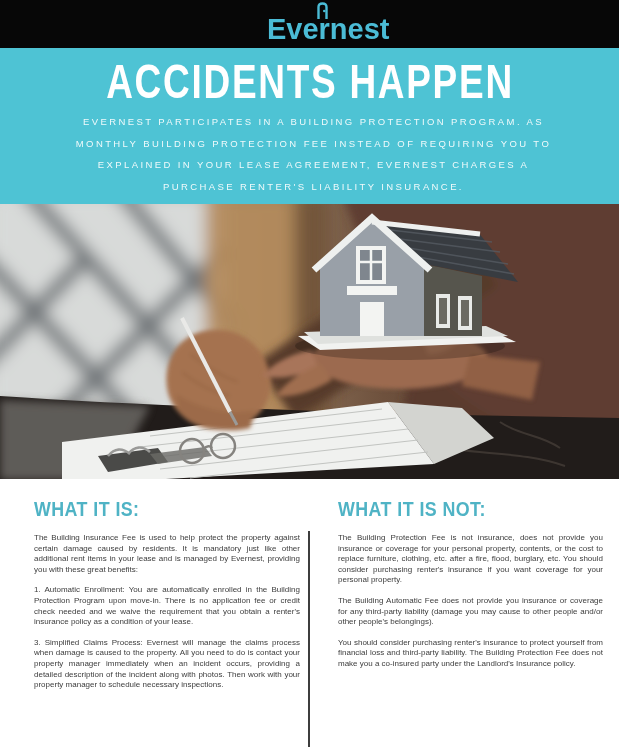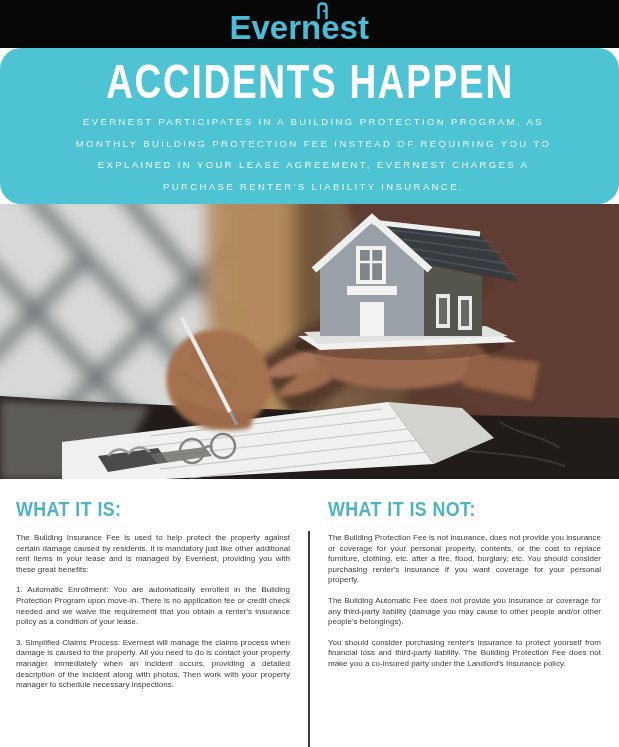--- a/index.html
+++ b/index.html
@@ -4,39 +4,39 @@
 <style>
   html,body{margin:0;padding:0;background:#ffffff;}
   .page{
     position:relative;width:619px;height:747px;overflow:hidden;
     font-family:"Liberation Sans", sans-serif;background:#ffffff;
   }
   
   .topbar{position:relative;height:48px;background:var(--header-bg,#070707);}
   .logo-wrap{position:absolute;left:50%;transform:translateX(-50%);top:1px;width:160px;height:46px;}
   .wordmark{
-    position:absolute;left:0;right:0;bottom:3px;text-align:left;
-    color:var(--logo-teal,#4bbcd6);font-weight:bold;font-size:33px;line-height:1;letter-spacing:0;
+    position:absolute;left:0;right:0;bottom:3px;text-align:right;
+    color:var(--logo-teal,#4bbcd6);font-weight:bold;font-size:29px;line-height:1;letter-spacing:0;
   }
   .door-icon{position:absolute;left:86px;top:1px;}
   
-  .banner{height:156px;background:var(--teal,#4ec3d4);text-align:center;overflow:hidden;border-radius:21px;}
+  .banner{height:156px;background:var(--teal,#4ec3d4);text-align:center;overflow:hidden;}
   .banner-title{
     display:inline-block;margin-top:8px;color:#ffffff;font-weight:bold;
     font-size:43px;line-height:46px;letter-spacing:2px;transform:scale(0.86,1.1);transform-origin:center top;
     white-space:nowrap;
   }
   .banner-sub{margin-top:9px;padding-left:8px;}
   .banner-sub div{
     color:#f0fafb;font-size:9.5px;letter-spacing:2.4px;line-height:21.5px;white-space:nowrap;
   }
   
   .photo{height:275px;overflow:hidden;line-height:0;}
   
-  .content{display:flex;padding:19px 16px 0 16px;box-sizing:border-box;background:#fff;}
+  .content{display:flex;padding:19px 16px 0 34px;box-sizing:border-box;background:#fff;}
   .col.left{width:274px;}
   .col.right{width:273px;margin-left:38px;}
   .col-head{
     margin:0 0 13px 0;display:inline-block;color:var(--teal-heading,#4fb3c5);
     font-size:21px;line-height:22px;font-weight:bold;letter-spacing:0.5px;
     transform:scaleX(0.85);transform-origin:left center;white-space:nowrap;
   }
   .paras p{
     margin:0 0 10px 0;color:var(--body-text,#3c3c3c);
     font-size:8px;line-height:10.6px;text-align:justify;

